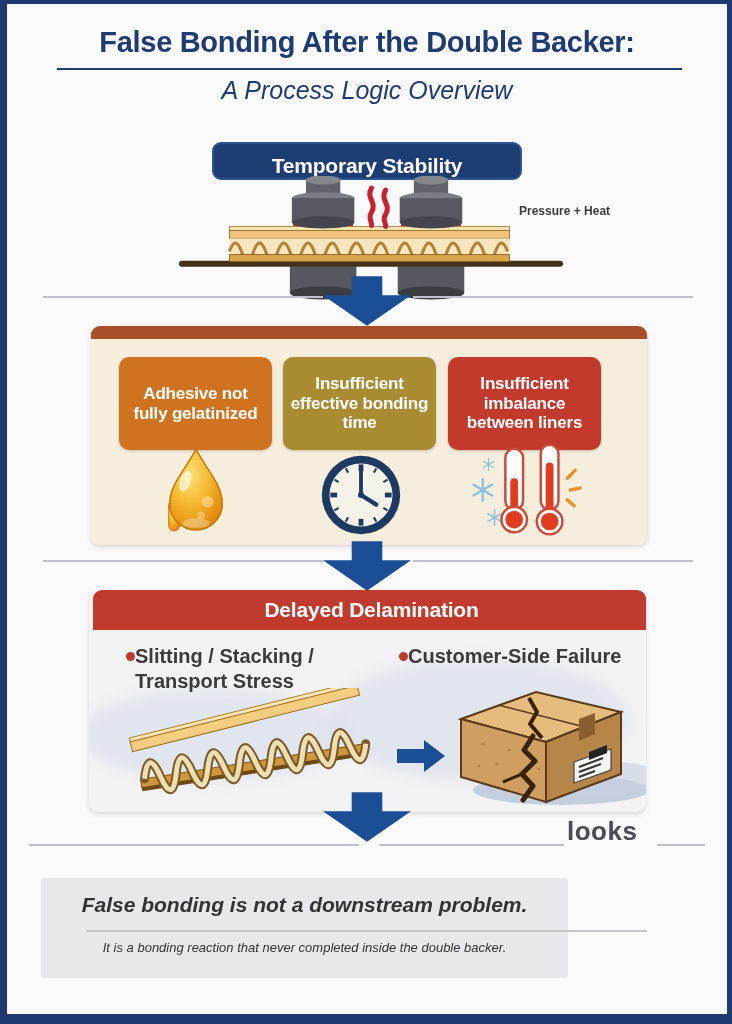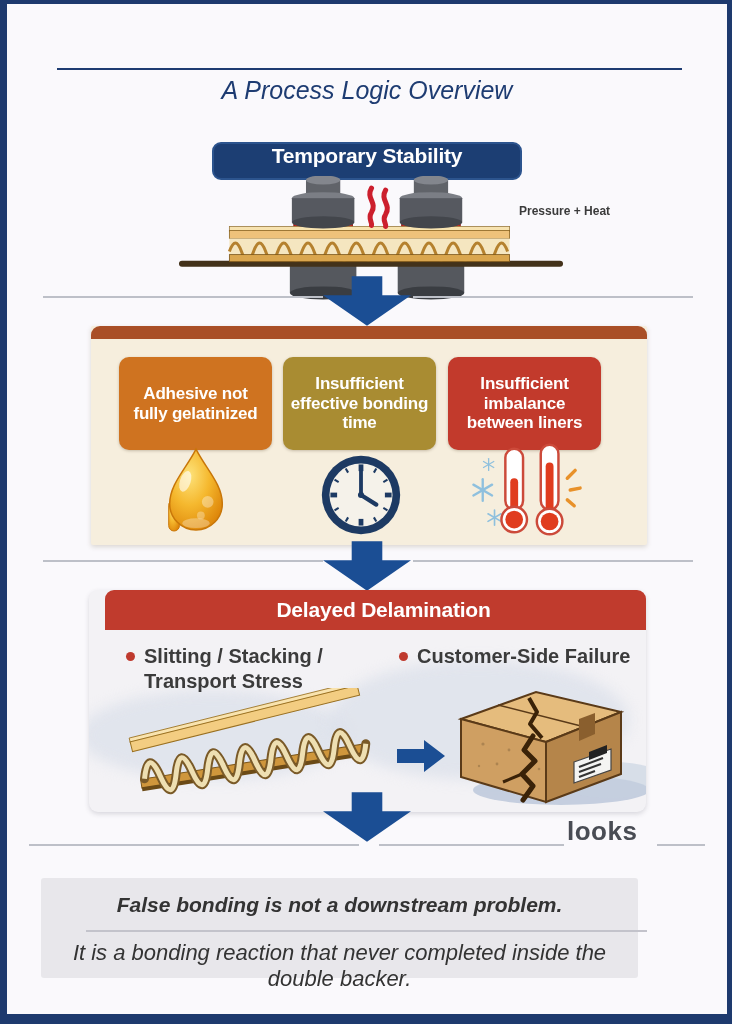--- a/index.html
+++ b/index.html
@@ -12,75 +12,76 @@
   
   .page-title{top:22px;left:0;width:100%;text-align:center;color:#1e3c72;
               font-size:29px;font-weight:bold;letter-spacing:-0.3px;}
   .title-underline{top:64px;left:50px;width:625px;height:2px;background:#1e3c72;}
   .page-subtitle{top:72px;left:0;width:100%;text-align:center;color:#1e3c72;
                  font-size:25px;font-weight:normal;font-style:italic;}
 
   
   .banner-temp{left:205px;top:138px;width:310px;height:38px;background:#1c3e73;
                border:2px solid #2c548e;border-radius:9px;color:#fff;font-size:21px;font-weight:bold;
-               display:flex;align-items:flex-start;justify-content:center;letter-spacing:-0.2px;}
+               display:flex;align-items:flex-end;justify-content:center;letter-spacing:-0.2px;}
   .press-svg{left:168px;top:172px;width:392px;height:126px;}
   .label-left{left:33px;top:192px;width:190px;color:#3b3b3b;font-size:20px;font-weight:600;line-height:1.28;}
   .label-right{left:512px;top:200px;width:175px;color:#3b3b3b;font-size:12px;font-weight:600;}
 
   
   .divline{height:2px;background:#bdc0c8;}
   .arrow-down{width:88px;height:50px;}
 
   
-  .causes-panel{left:84px;top:322px;width:556px;height:219px;background:#f6eedd;border-radius:2px;
+  .causes-panel{left:84px;top:322px;width:556px;height:219px;background:#f6eedd;border-radius:8px;
                 box-shadow:0 2px 5px rgba(80,60,20,.18);}
   .causes-bar{left:0;top:0;width:556px;height:13px;background:#a94f27;border-radius:9px 9px 0 0;}
   .cause-card{width:153px;height:93px;border-radius:10px;display:flex;align-items:center;justify-content:center;
               text-align:center;color:#fff;font-weight:bold;font-size:17px;line-height:1.16;padding:4px 6px;
               letter-spacing:-0.2px;box-shadow:0 1px 3px rgba(60,40,10,.25);}
   .card-0{left:28px;top:31px;background:#cf7320;}
   .card-1{left:192px;top:31px;background:#a98c32;align-items:center;}
   .card-2{left:357px;top:31px;background:#c23a2c;}
   .icon-droplet{left:66px;top:118px;width:78px;height:98px;}
   .icon-clock{left:227px;top:126px;width:86px;height:86px;}
   .icon-thermo{left:376px;top:116px;width:118px;height:102px;}
 
   
   .delam-panel{left:82px;top:586px;width:557px;height:222px;background:#f3f2f5;border-radius:9px;
                box-shadow:0 2px 5px rgba(60,60,80,.18);overflow:hidden;}
-  .delam-banner{left:16px;top:0;width:557px;height:40px;background:#c03b2d;border-radius:9px 9px 0 0;
+  .delam-banner{left:4px;top:0;width:557px;height:40px;background:#c03b2d;border-radius:9px 9px 0 0;
                 color:#fff;font-size:21px;font-weight:bold;display:flex;align-items:center;justify-content:center;
                 letter-spacing:-0.2px;}
-  .bullet{display:flex;gap:9px;color:#3b3b3b;font-size:20px;font-weight:600;line-height:1.25;}
+  .bullet{display:flex;color:#3b3b3b;font-size:20px;font-weight:600;line-height:1.25;}
   .bullet .dot{width:9px;height:9px;border-radius:50%;background:#bf3a2e;margin-top:8px;flex:0 0 9px;}
   .bullet-1{left:37px;top:54px;width:238px;}
   .bullet-2{left:310px;top:54px;width:242px;}
   .swoosh{background:#dbe0ea;filter:blur(7px);border-radius:50%;opacity:.75;}
   .board-svg{left:20px;top:98px;width:285px;height:118px;}
   .right-arrow{left:308px;top:150px;width:48px;height:32px;}
   .box-svg{left:342px;top:84px;width:218px;height:136px;}
 
   
   .watermark{left:560px;top:812px;color:#494c54;font-size:26px;font-weight:600;letter-spacing:0.5px;}
 
   
-  .quote-box{left:34px;top:874px;width:597px;height:100px;background:#e8e7eb;border-radius:3px;}
+  .quote-box{left:34px;top:874px;width:527px;height:100px;background:#e8e7eb;border-radius:3px;}
   .quote-line1{left:0;top:15px;width:100%;text-align:center;font-size:21px;font-style:italic;
                font-weight:600;color:#333;}
   .quote-rule{left:45px;top:52px;width:561px;height:2px;background:#c3c3cb;}
-  .quote-line2{left:0;top:62px;width:100%;text-align:center;font-size:22px;font-style:italic;
+  .quote-line2{left:0;top:62px;width:100%;text-align:center;font-size:13px;font-style:italic;
                font-weight:500;color:#333;}
 </style>
 </head>
 <body>
 
 <div class="frame">
   <div class="inner">
 
+    <div class="abs page-title">False Bonding After the Double Backer:</div>
     <div class="abs title-underline"></div>
     <div class="abs page-subtitle">A Process Logic Overview</div>
 
     <div class="abs banner-temp">
       <span>Temporary Stability</span>
     </div>
 
     <svg class="abs press-svg" viewBox="0 0 385 125">
 
       <g>

